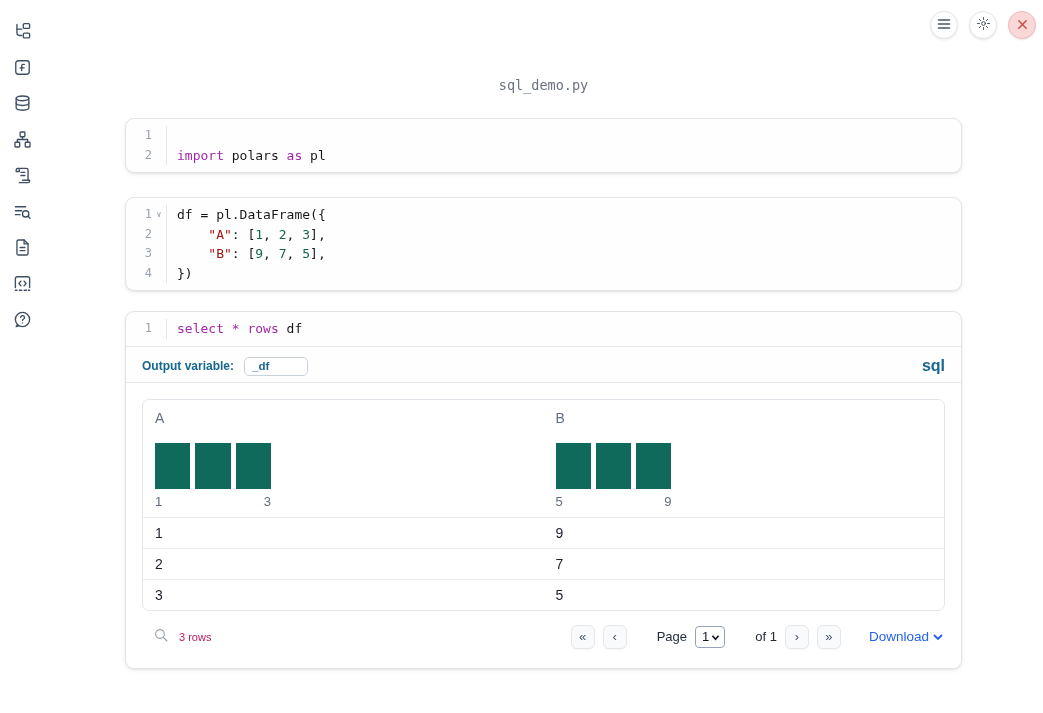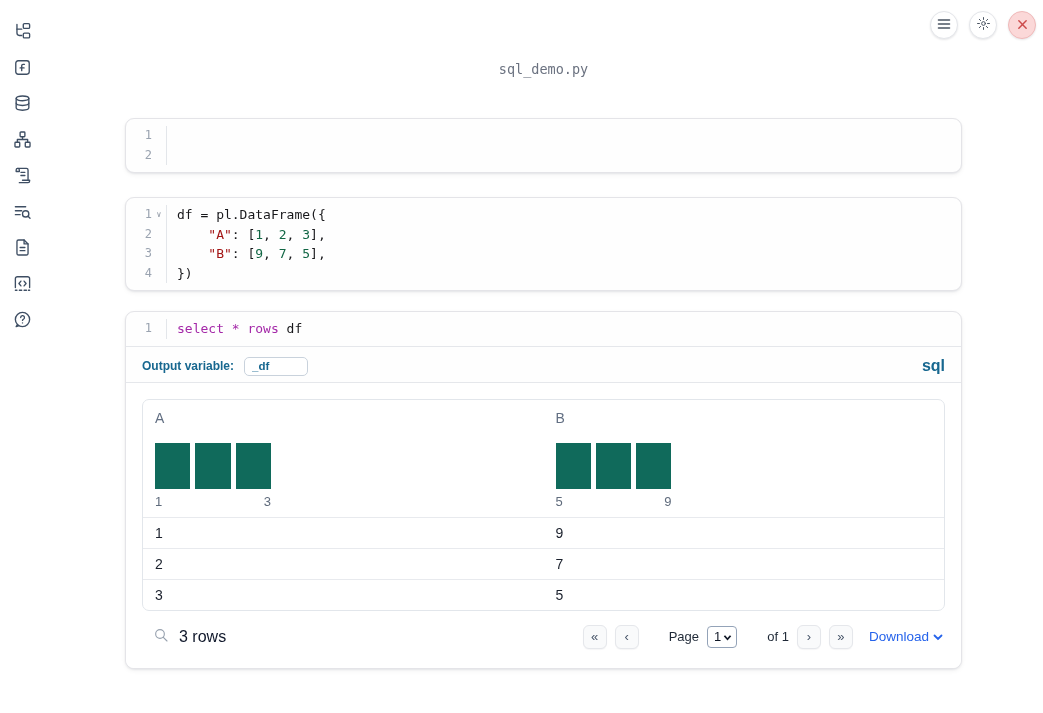--- a/index.html
+++ b/index.html
@@ -14,21 +14,21 @@
 
   
   .topbar { position:absolute; top:11px; right:7px; display:flex; gap:11px; }
   .circle-btn { width:28px; height:28px; border-radius:50%; background:#ffffff; border:1px solid #e4e6ea;
                 box-shadow:0 1px 2px rgba(15,23,42,.10); display:flex; align-items:center; justify-content:center; cursor:pointer; }
   .circle-btn svg { stroke:#4b5563; fill:none; stroke-width:1.6; stroke-linecap:round; }
   .circle-btn.close { background:#fbd8d8; border-color:#f0b9b9; }
   .circle-btn.close svg { stroke:#cc4b4b; }
 
   
-  .app-title { position:absolute; left:44px; right:0; top:61px; text-align:center;
+  .app-title { position:absolute; left:44px; right:0; top:77px; text-align:center;
                font-family:"DejaVu Sans Mono","Liberation Mono",monospace; font-size:13.5px; color:#6b7280; }
 
   
   .cell { position:absolute; left:125px; width:837px; background:#fefefe;
           border:1px solid #e4e4e8; border-radius:9px;
           box-shadow:0 1px 2px rgba(15,23,42,.07), 0 2px 5px rgba(15,23,42,.05); overflow:hidden; }
   .code-area { padding:7px 0; cursor:text; }
   .code-line { display:flex; font-family:"DejaVu Sans Mono","Liberation Mono",monospace;
                font-size:13px; line-height:19.5px; white-space:pre; }
   .ln   { width:26px; text-align:right; color:#9aa3b0; font-size:12px; flex:none; }
@@ -59,30 +59,30 @@
   .hist-bar { flex:1; height:100%; background:#106a5b; }
   .hist-labels { display:flex; justify-content:space-between; margin-top:5px;
                  font-size:13px; color:#5f6b7c; }
   .trow { display:flex; border-top:1px solid #e8eaee; }
   .td { width:50%; padding:7px 12px; font-size:14px; color:#1a202c; }
 
   
   .table-footer { display:flex; align-items:center; margin-top:9px; padding:0 2px 0 10px; height:34px; }
   .search-btn { width:18px; height:18px; display:flex; align-items:center; justify-content:center; cursor:pointer; }
   .search-btn svg { stroke:#97a1ae; fill:none; stroke-width:1.7; stroke-linecap:round; }
-  .rowcount { margin-left:9px; font-size:16px; color:#0f172a; }
+  .rowcount { margin-left:9px; font-size:11px; color:#be185d; }
   .pager { margin-left:auto; display:flex; align-items:center; gap:8px; }
   .pg-btn { width:24px; height:24px; border:1px solid #e5e7eb; background:#f9fafb; border-radius:6px;
             color:#475569; font-size:13px; display:flex; align-items:center; justify-content:center; cursor:pointer;
             box-shadow:0 1px 1px rgba(15,23,42,.04); }
   .pg-text { font-size:13px; color:#1f2937;margin-left:22px; }
   .pg-select { height:22px; min-width:29px; border:1px solid #94a3b8; border-radius:4px; background:#fff;
                display:flex; align-items:center; padding:0 4px 0 6px; gap:2px; font-size:13px; color:#111827; cursor:pointer; }
   .pg-select svg { stroke:#111827; fill:none; stroke-width:2; }
-  .download { margin-left:8px; display:flex; align-items:center; gap:4px; color:#2563eb;
+  .download { margin-left:20px; display:flex; align-items:center; gap:4px; color:#2563eb;
               font-size:13.5px; cursor:pointer; }
   .download svg { stroke:#2563eb; fill:none; stroke-width:1.8; stroke-linecap:round; }
 </style>
 </head>
 <body>
 
 <div class="sidebar">
   <div class="sb-btn">
     <span><svg width="19" height="19" viewBox="0 0 24 24">
           <path d="M5 3v11a3 3 0 0 0 3 3h3"></path>
@@ -174,20 +174,21 @@
 
 <div class="cell" style="top:118px;">
   <div class="code-area">
     <div class="code-line">
       <span class="ln mono">1</span>
       <span class="fold"></span>
     </div>
     <div class="code-line">
       <span class="ln mono">2</span>
       <span class="fold"></span>
+      <span class="code"><span class="tok-kw">import</span><span class="tok-pl"> polars </span><span class="tok-kw">as</span><span class="tok-pl"> pl</span></span>
     </div>
   </div>
 </div>
 
 <div class="cell" style="top:197px;">
   <div class="code-area">
     <div class="code-line">
       <span class="ln mono">1</span>
       <span class="fold">∨</span>
       <span class="code"><span class="tok-pl">df = pl.DataFrame({</span></span>

